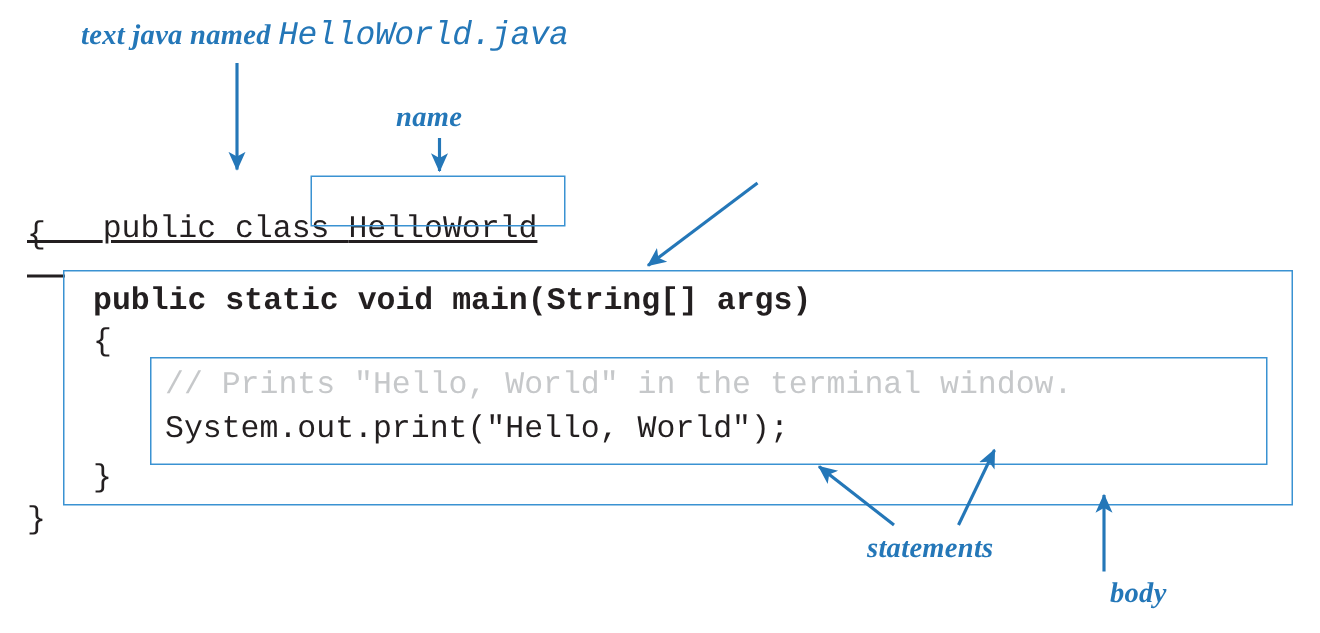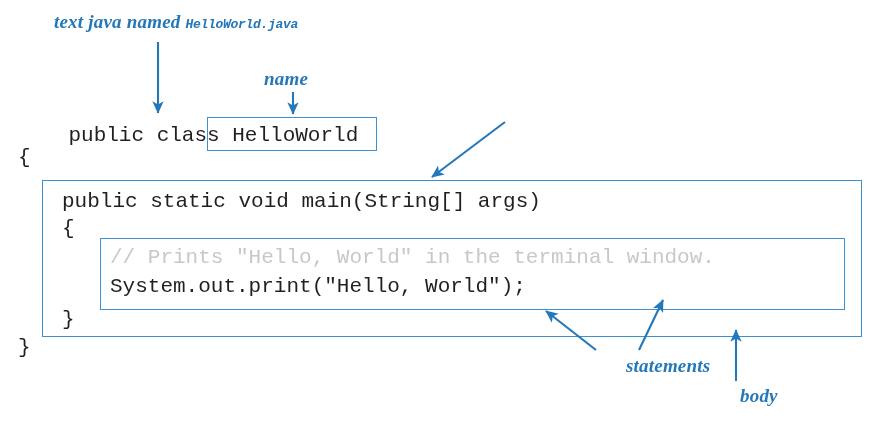--- a/index.html
+++ b/index.html
@@ -23,22 +23,22 @@
     font-family: "Liberation Serif", serif;
     font-style: italic;
     font-weight: 700;
     font-size: 19px;
     white-space: nowrap;
     letter-spacing: 0.2px;
   }
   .annot .mono-annot {
     font-family: "Liberation Mono", monospace;
     font-style: italic;
-    font-weight: 700;
-    font-size: 13px;
+    font-weight: 400;
+    font-size: 22px;
     letter-spacing: -0.3px;
   }
 
   
   .code {
     position: absolute;
     font-family: "Liberation Mono", monospace;
     font-size: 21px;
     color: #231f20;
     white-space: pre;
@@ -71,45 +71,45 @@
 
 <div id="canvas">
 
   <div class="annot" style="left:54px; top:11px;">
     <span>text java named </span><span class="mono-annot">HelloWorld.java</span>
   </div>
 
   <div class="annot" style="left:264px; top:68px;">name</div>
 
 
-  <div class="code" style="left:18px; top:101px;">
+  <div class="code" style="left:18px; top:119px;text-decoration:underline;">
     <span>public class </span><span>HelloWorld</span>
   </div>
 
   <div class="code" style="left:18px; top:146px;">{</div>
 
-  <div class="code" style="left:62px; top:190px;">public static void main(String[] args)</div>
+  <div class="code" style="left:62px; top:190px;font-weight:bold;">public static void main(String[] args)</div>
 
   <div class="code" style="left:62px; top:217px;">{</div>
 
   <div class="code comment" style="left:110px; top:246px;">// Prints "Hello, World" in the terminal window.</div>
 
   <div class="code" style="left:110px; top:275px;">System.out.print("Hello, World");</div>
 
   <div class="code" style="left:62px; top:308px;">}</div>
 
   <div class="code" style="left:18px; top:336px;">}</div>
 
   <div class="box" style="left:207px; top:117px; width:170px; height:34px;"></div>
 
   <div class="box" style="left:42px; top:180px; width:820px; height:157px;"></div>
 
   <div class="box" style="left:100px; top:238px; width:745px; height:72px;"></div>
 
-  <div class="annot" style="left:578px; top:355px;margin-left:48px;">statements</div>
+  <div class="annot" style="left:578px; top:355px;">statements</div>
 
   <div class="annot" style="left:716px; top:385px;margin-left:24px;">body</div>
 
   <svg id="arrows" viewBox="0 0 880 422">
     <defs>
       <marker id="ah" markerWidth="7" markerHeight="7" refX="5.6" refY="3.1" orient="auto" markerUnits="strokeWidth">
         <path d="M0,0.4 L6,3.1 L0,5.8 L1.5,3.1 Z" fill="#2477b8"></path>
       </marker>
     </defs>
 

